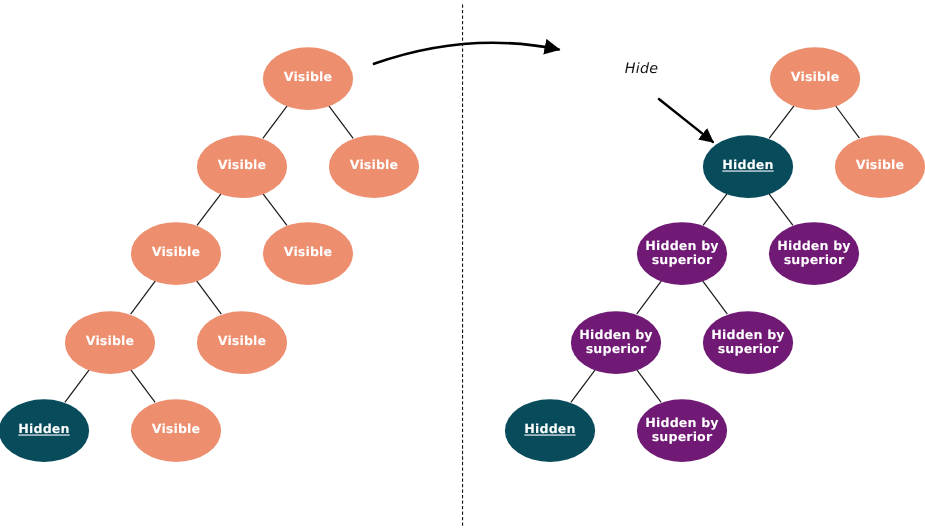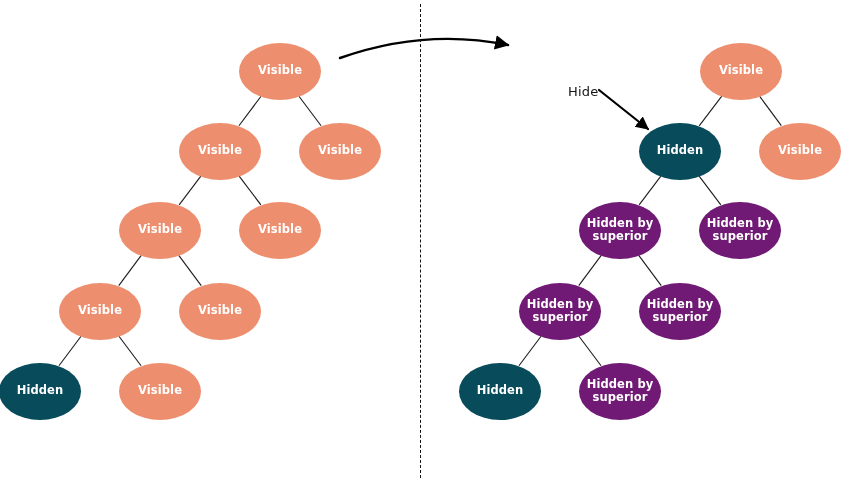--- a/index.html
+++ b/index.html
@@ -20,21 +20,21 @@
     font-weight:700;
     font-size:11.5px;
     line-height:13.5px;
     letter-spacing:0.1px;
     box-sizing:border-box;
     padding:0 4px;
     white-space:pre-line;
     user-select:none;
   }
   .node-visible{background:#ed8f6f;}
-  .node-hidden{background:#084b5b;}
+  .node-hidden{background:#084b5b;text-decoration:underline;}
   .node-hidden-sup{background:#701a75;}
   .node-label{pointer-events:none;}
   .hide-label{
     position:absolute;
     font-size:13px;
     font-weight:400;
     color:#141414;
     letter-spacing:0.2px;
     white-space:nowrap;
   }
@@ -104,16 +104,16 @@
       <div class="node node-hidden-sup" style="left: 519px; top: 282.5px; width: 82px; height: 57px;"><span class="node-label">Hidden by
 superior</span></div>
       <div class="node node-hidden-sup" style="left: 639px; top: 282.5px; width: 82px; height: 57px;"><span class="node-label">Hidden by
 superior</span></div>
       <div class="node node-hidden" style="left: 459px; top: 362.5px; width: 82px; height: 57px;"><span class="node-label">Hidden</span></div>
       <div class="node node-hidden-sup" style="left: 579px; top: 362.5px; width: 82px; height: 57px;"><span class="node-label">Hidden by
 superior</span></div>
     </div>
 
   <div id="annotations">
-      <div class="hide-label" style="left: 568px; top: 84px;">Hide</div>
+      <div class="hide-label" style="left: 568px; top: 55px; font-style: italic;">Hide</div>
     </div>
 
 </div>
 
 </body></html>

